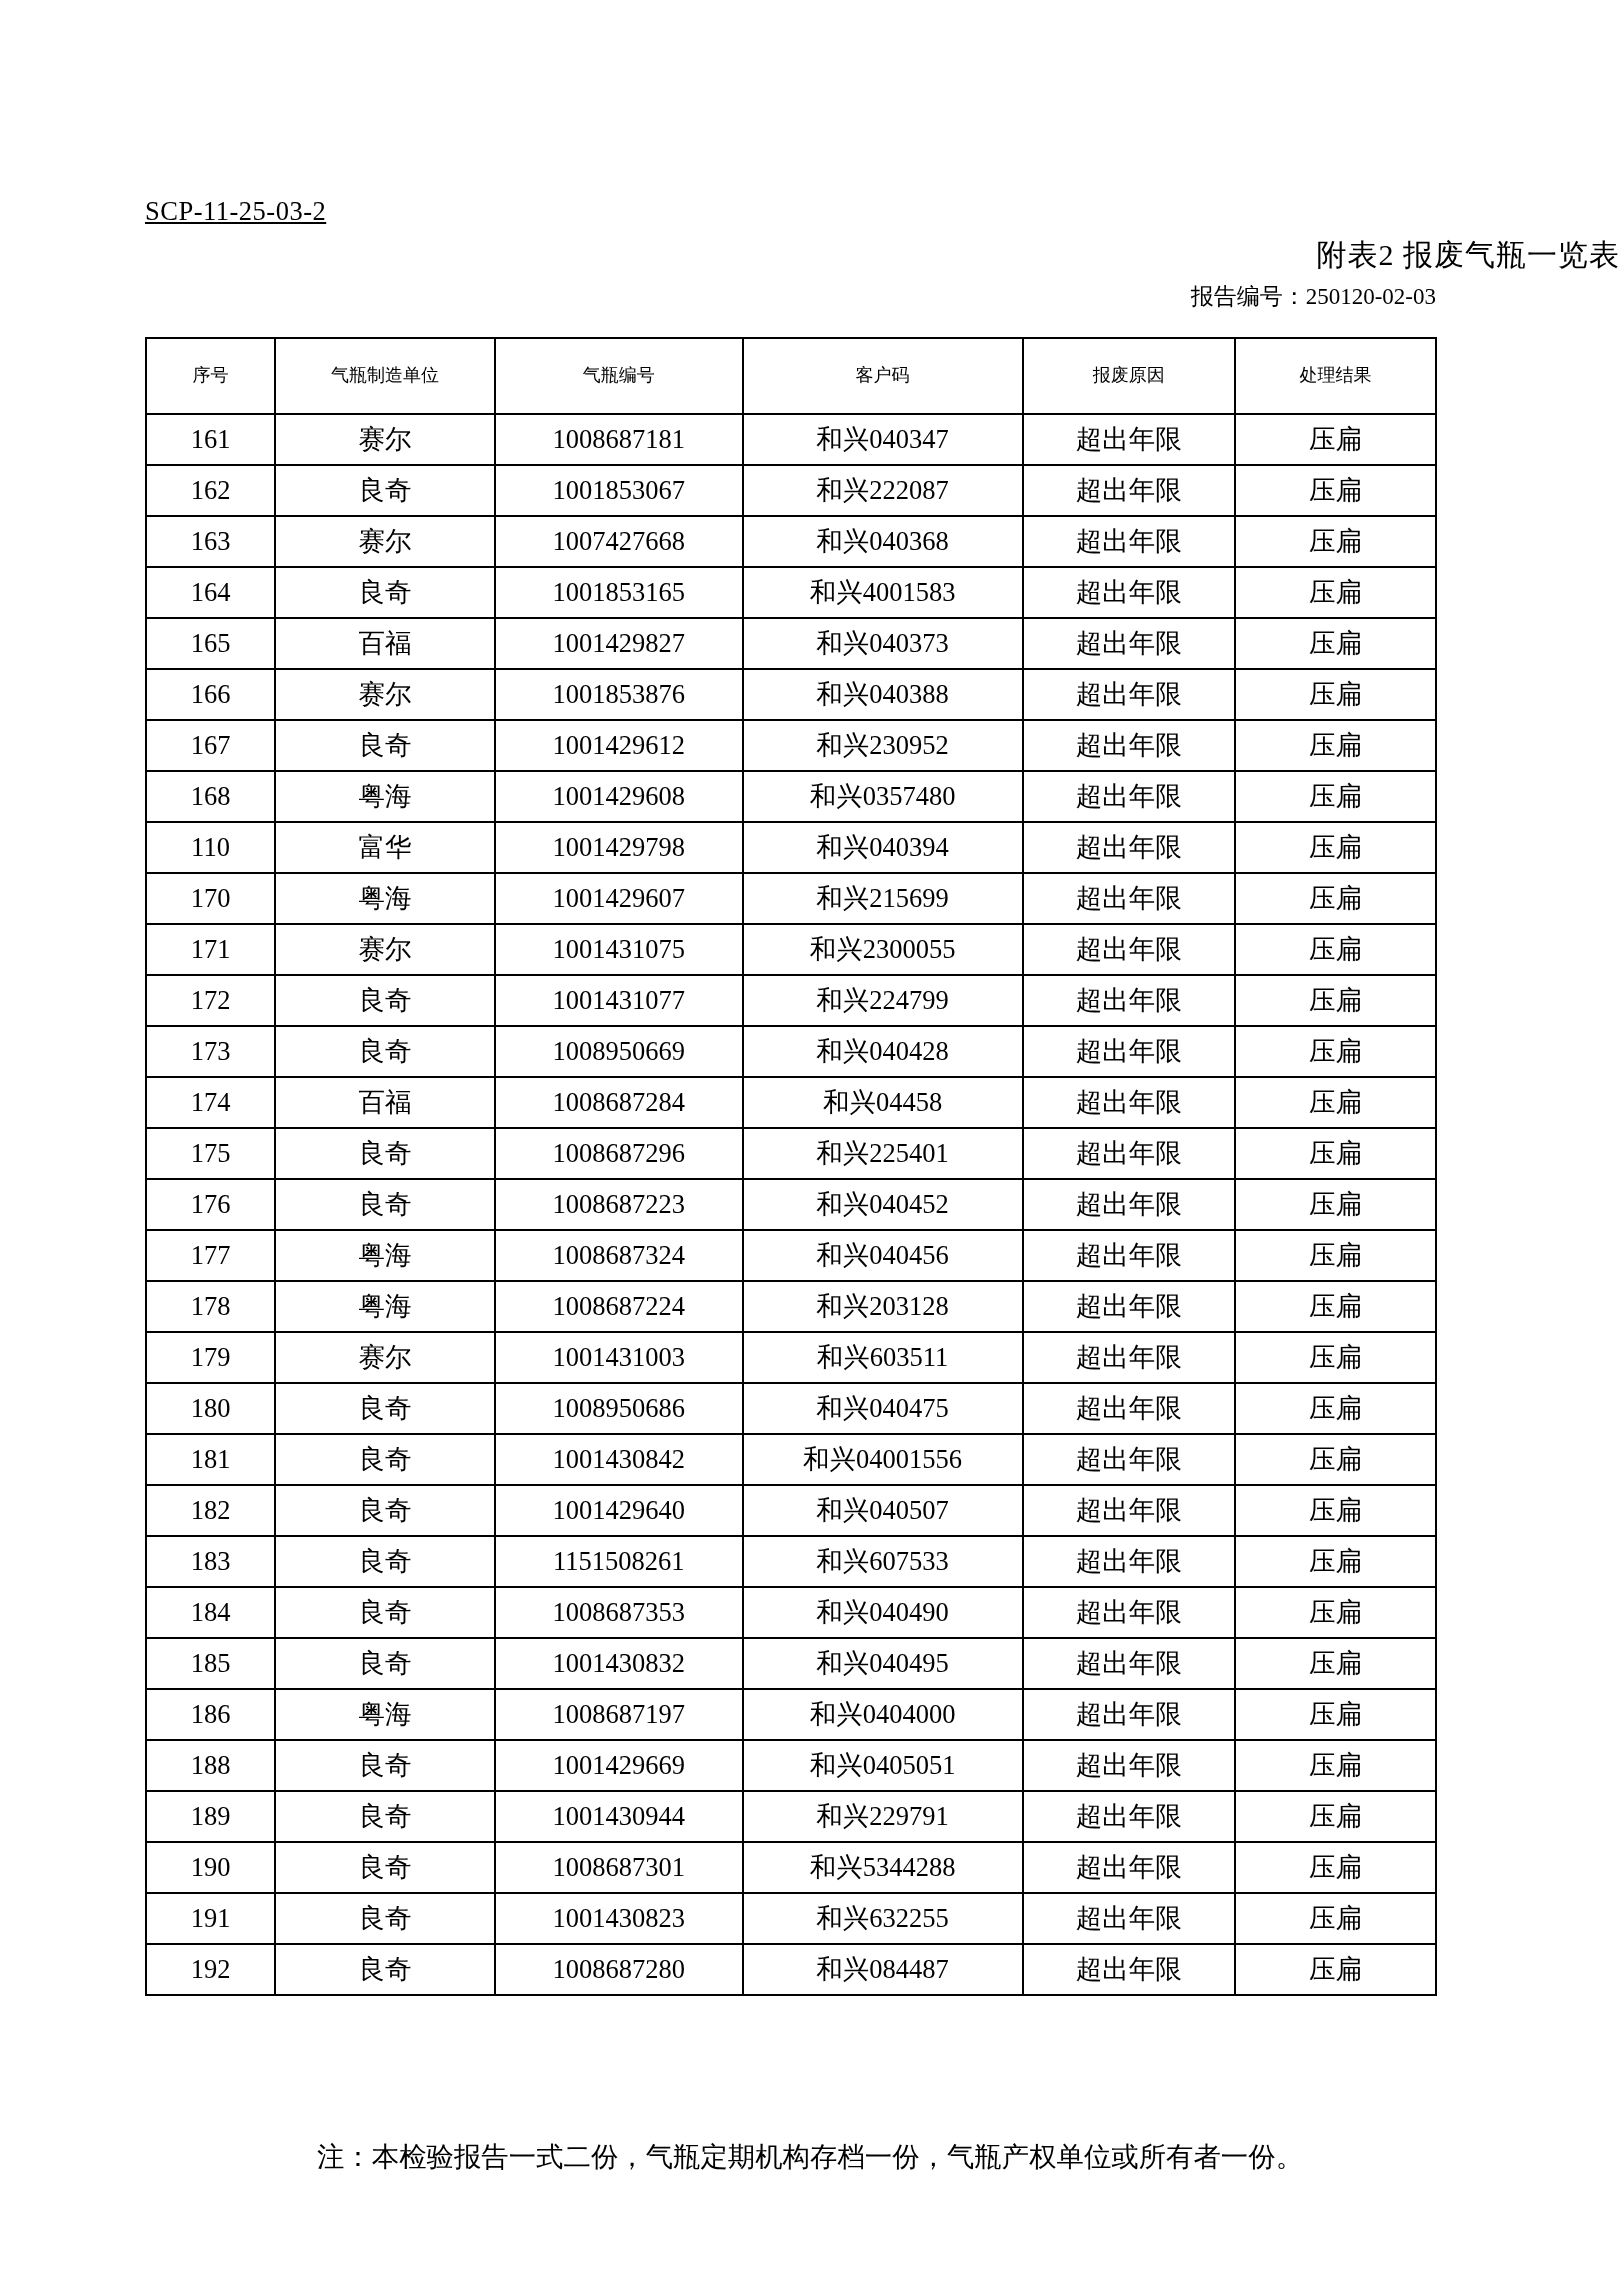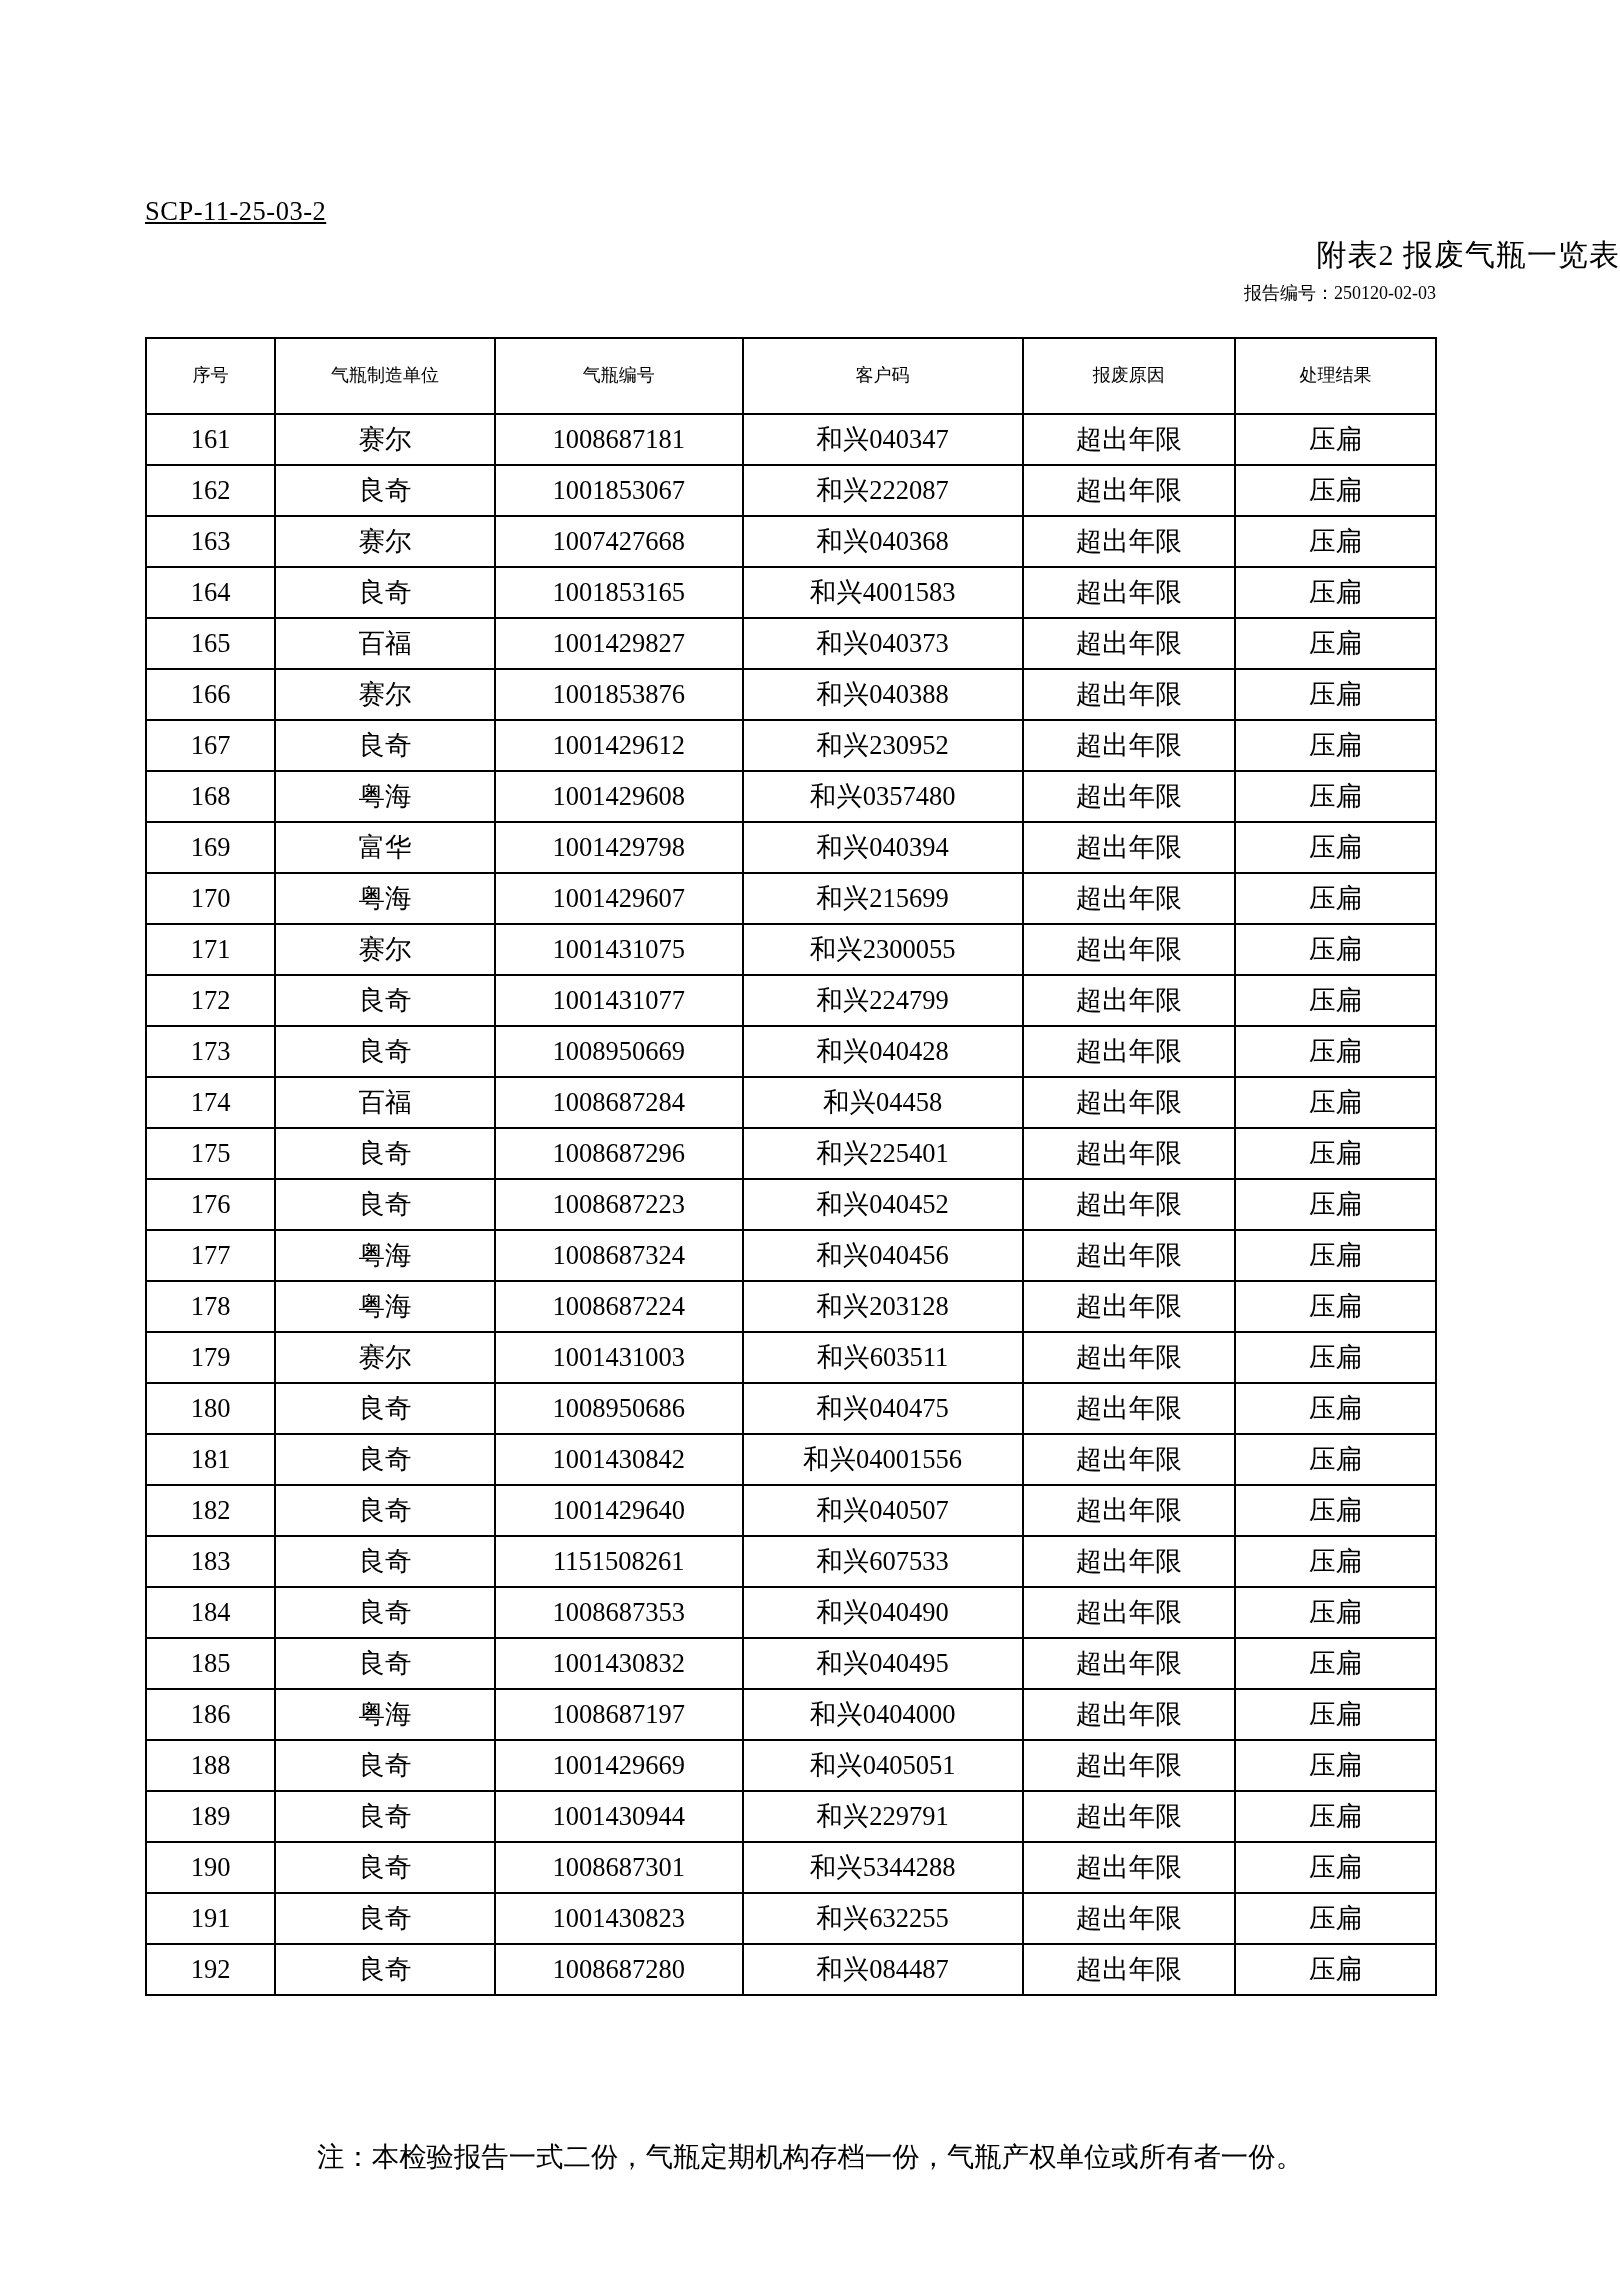--- a/index.html
+++ b/index.html
@@ -39,21 +39,21 @@
     width: 1620px;
     text-align: right;
     font-size: 30px;
     letter-spacing: 1px;
     white-space: nowrap;
   }
   .report-no {
     position: absolute;
     right: 184px;
     top: 281px;
-    font-size: 18px;
+    font-size: 23px;
     white-space: nowrap;
   }
   table.main {
     position: absolute;
     left: 145px;
     top: 337px;
     width: 1292px;
     border-collapse: collapse;
     table-layout: fixed;
   }
@@ -176,21 +176,21 @@
         </tr>
         <tr>
           <td>168</td>
           <td>粤海</td>
           <td>1001429608</td>
           <td>和兴0357480</td>
           <td>超出年限</td>
           <td>压扁</td>
         </tr>
         <tr>
-          <td>169</td>
+          <td>110</td>
           <td>富华</td>
           <td>1001429798</td>
           <td>和兴040394</td>
           <td>超出年限</td>
           <td>压扁</td>
         </tr>
         <tr>
           <td>170</td>
           <td>粤海</td>
           <td>1001429607</td>

